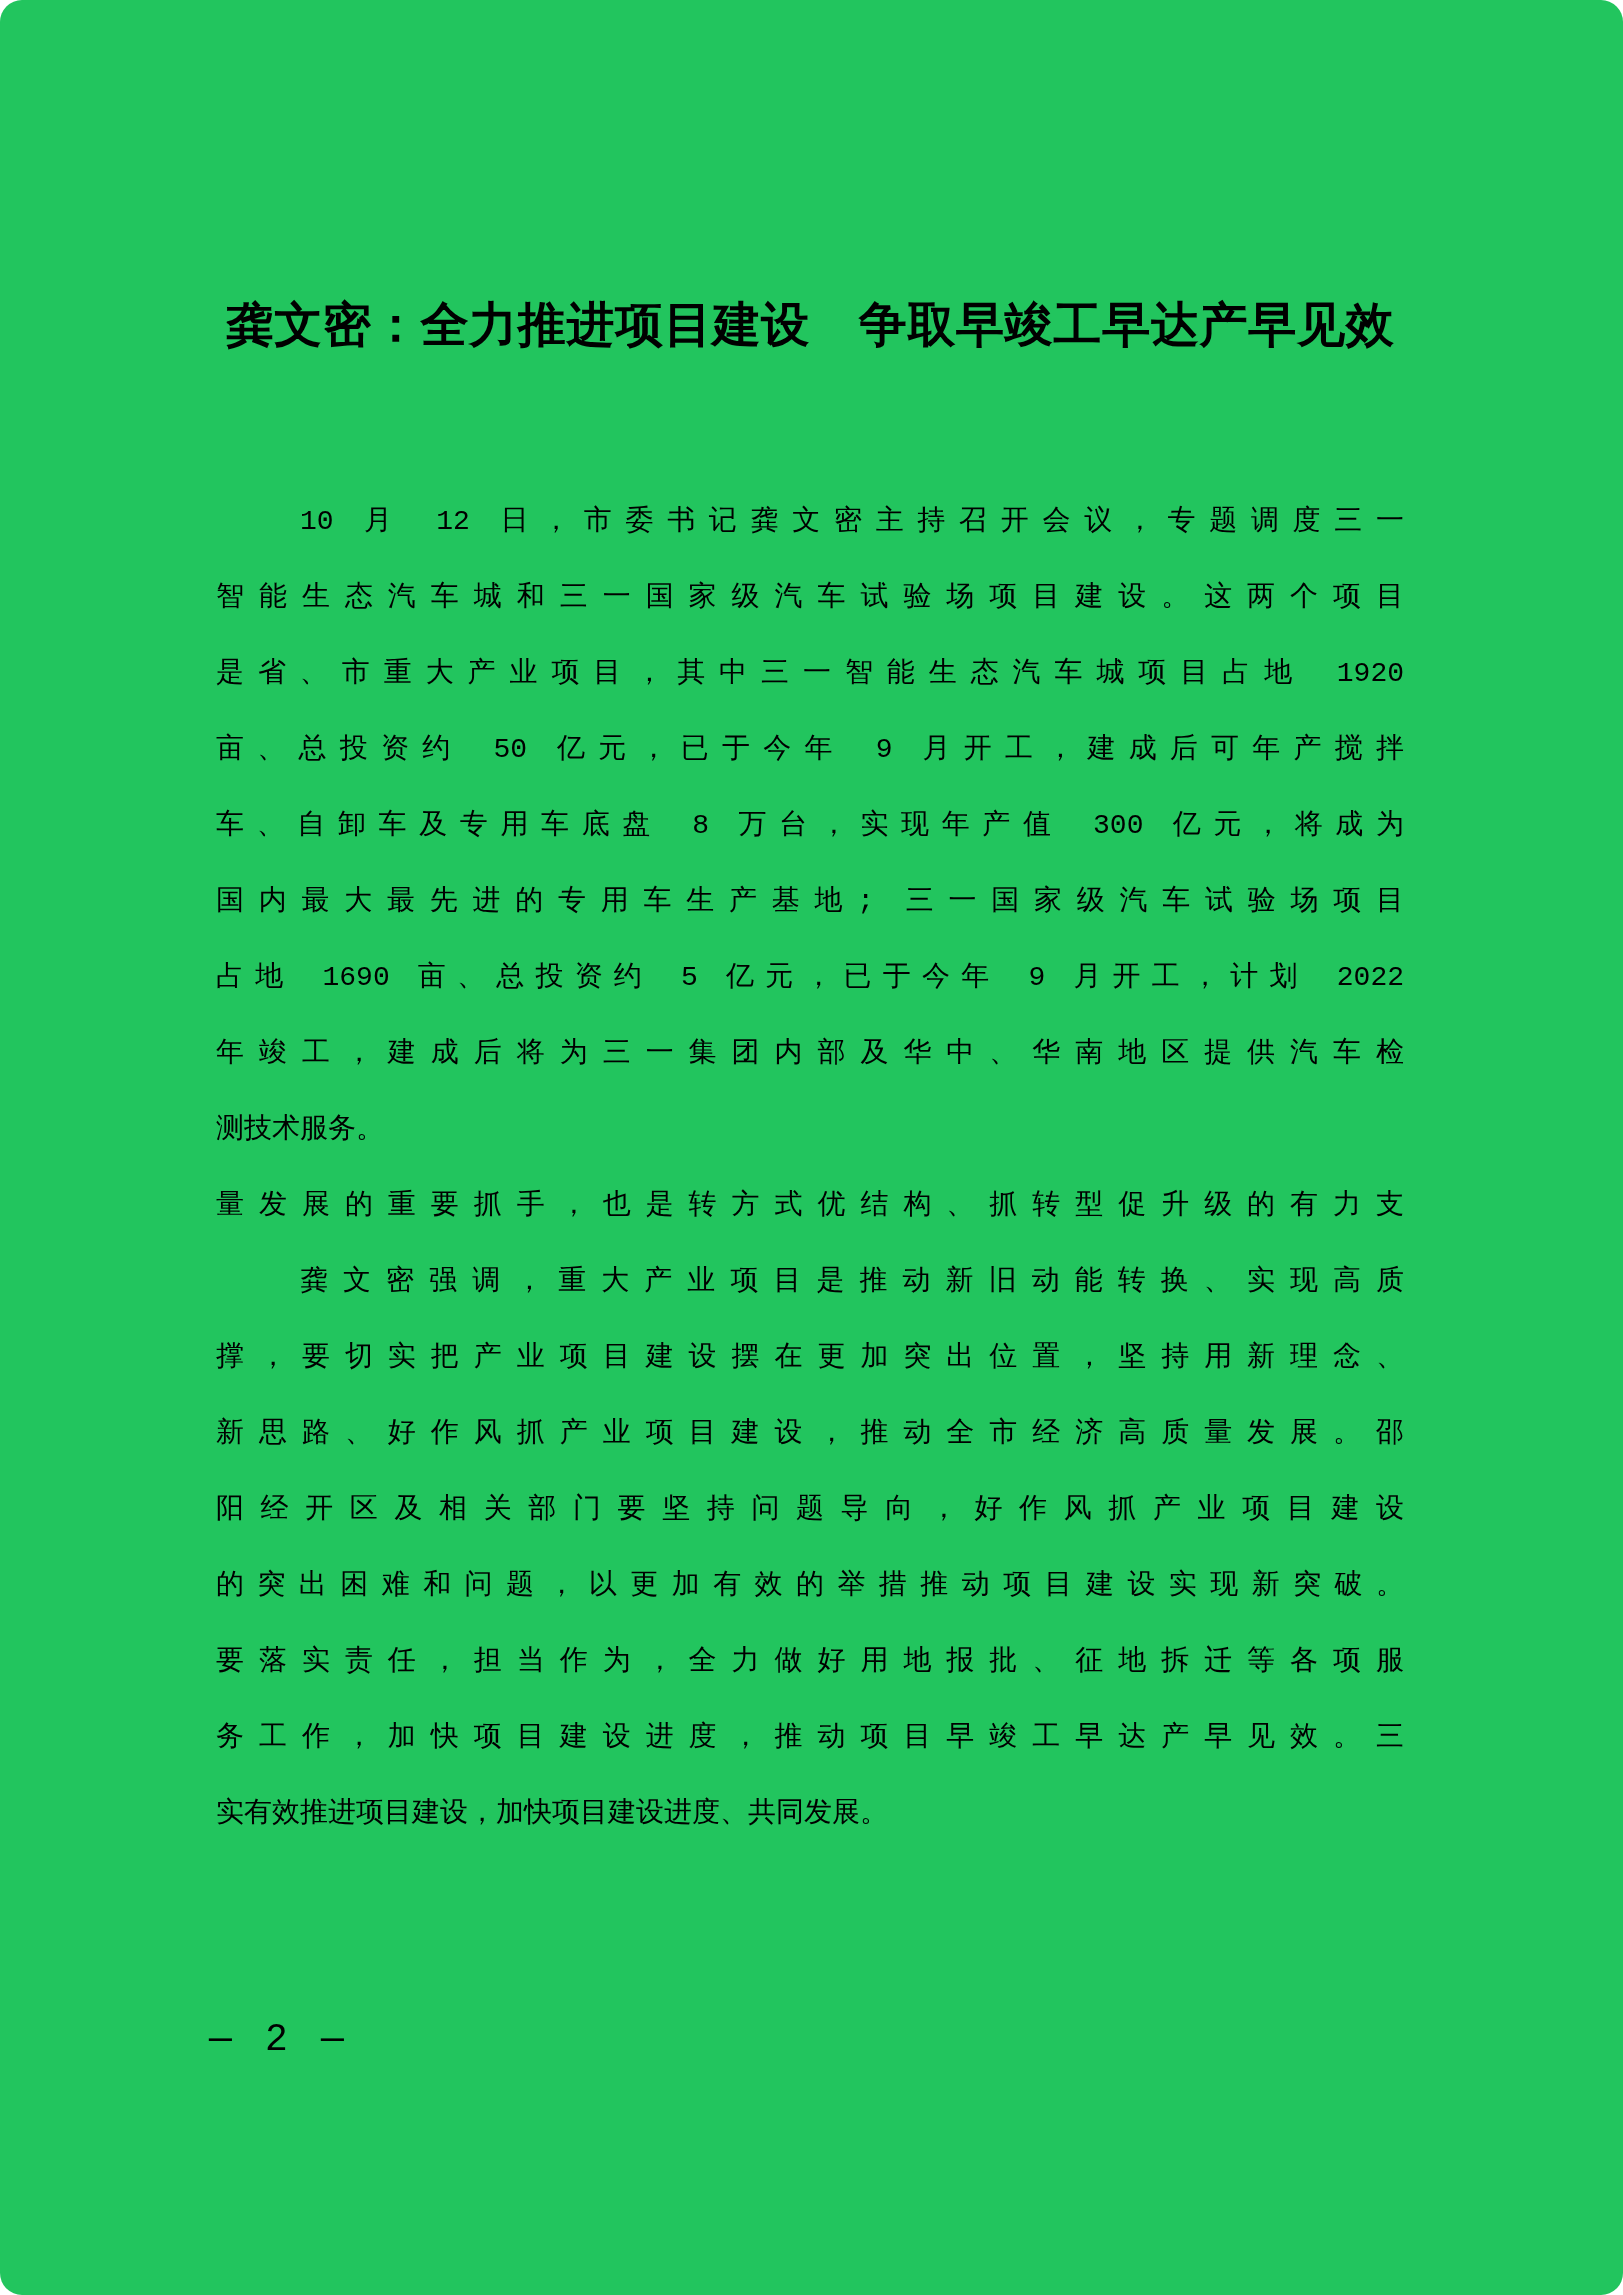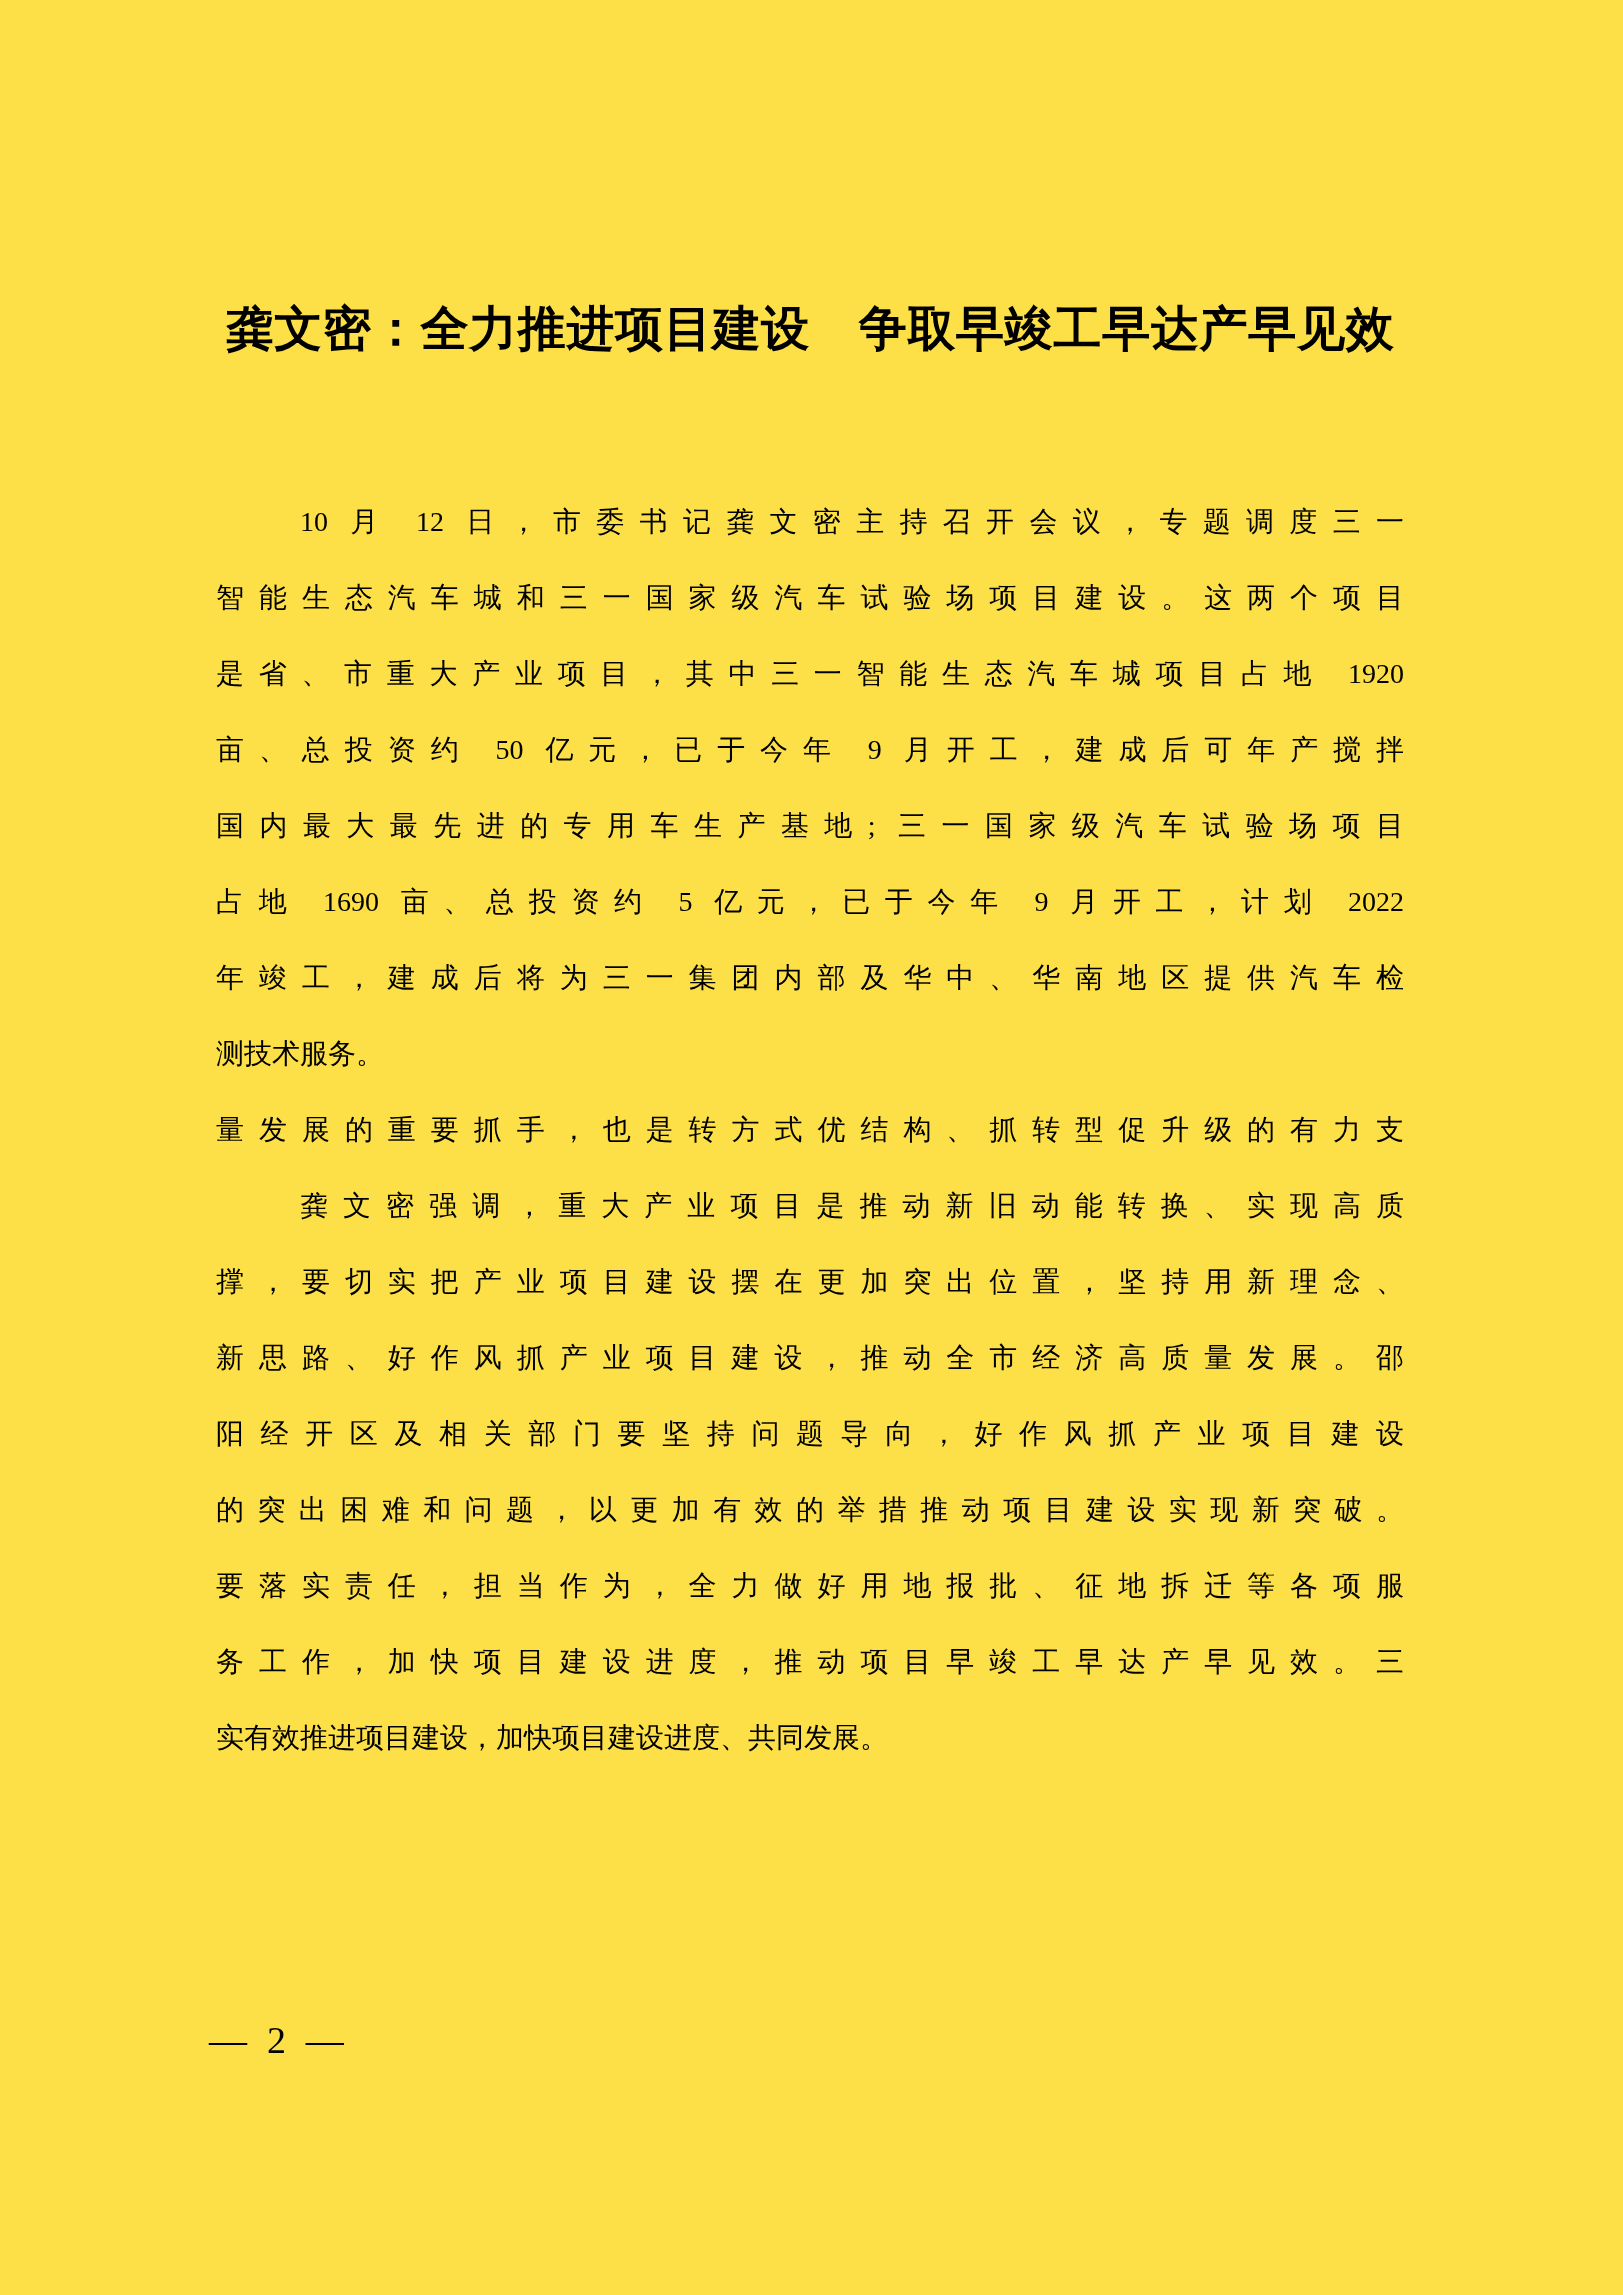--- a/index.html
+++ b/index.html
@@ -4,24 +4,25 @@
 <style>
   html, body {
     margin: 0;
     padding: 0;
     background: #ffffff;
   }
   .page {
     position: relative;
     width: 1623px;
     height: 2295px;
-    background: #fde047;
+    background: #22c55e;
     color: #000000;
-    font-family: Liberation Serif, serif;
+    font-family: Liberation Mono, monospace;
     overflow: hidden;
+    border-radius: 22px;
   }
   .content {
     position: absolute;
     left: 216px;
     top: 296px;
     width: 1188px;
   }
   .doc-title {
     font-size: 48px;
     line-height: 65px;
@@ -62,20 +63,21 @@
 <div class="page">
   <div class="content">
 
     <h1 class="doc-title">龚文密：全力推进项目建设　争取早竣工早达产早见效</h1>
 
     <div class="para">
       <div class="line indent">10 月 12 日，市委书记龚文密主持召开会议，专题调度三一</div>
       <div class="line">智能生态汽车城和三一国家级汽车试验场项目建设。这两个项目</div>
       <div class="line">是省、市重大产业项目，其中三一智能生态汽车城项目占地 1920</div>
       <div class="line">亩、总投资约 50 亿元，已于今年 9 月开工，建成后可年产搅拌</div>
+      <div class="line">车、自卸车及专用车底盘 8 万台，实现年产值 300 亿元，将成为</div>
       <div class="line">国内最大最先进的专用车生产基地; 三一国家级汽车试验场项目</div>
       <div class="line">占地 1690 亩、总投资约 5 亿元，已于今年 9 月开工，计划 2022</div>
       <div class="line">年竣工，建成后将为三一集团内部及华中、华南地区提供汽车检</div>
       <div class="line plain">测技术服务。</div>
     </div>
 
     <div class="para">
       <div class="line">量发展的重要抓手，也是转方式优结构、抓转型促升级的有力支</div>
       <div class="line indent">龚文密强调，重大产业项目是推动新旧动能转换、实现高质</div>
       <div class="line">撑，要切实把产业项目建设摆在更加突出位置，坚持用新理念、</div>

